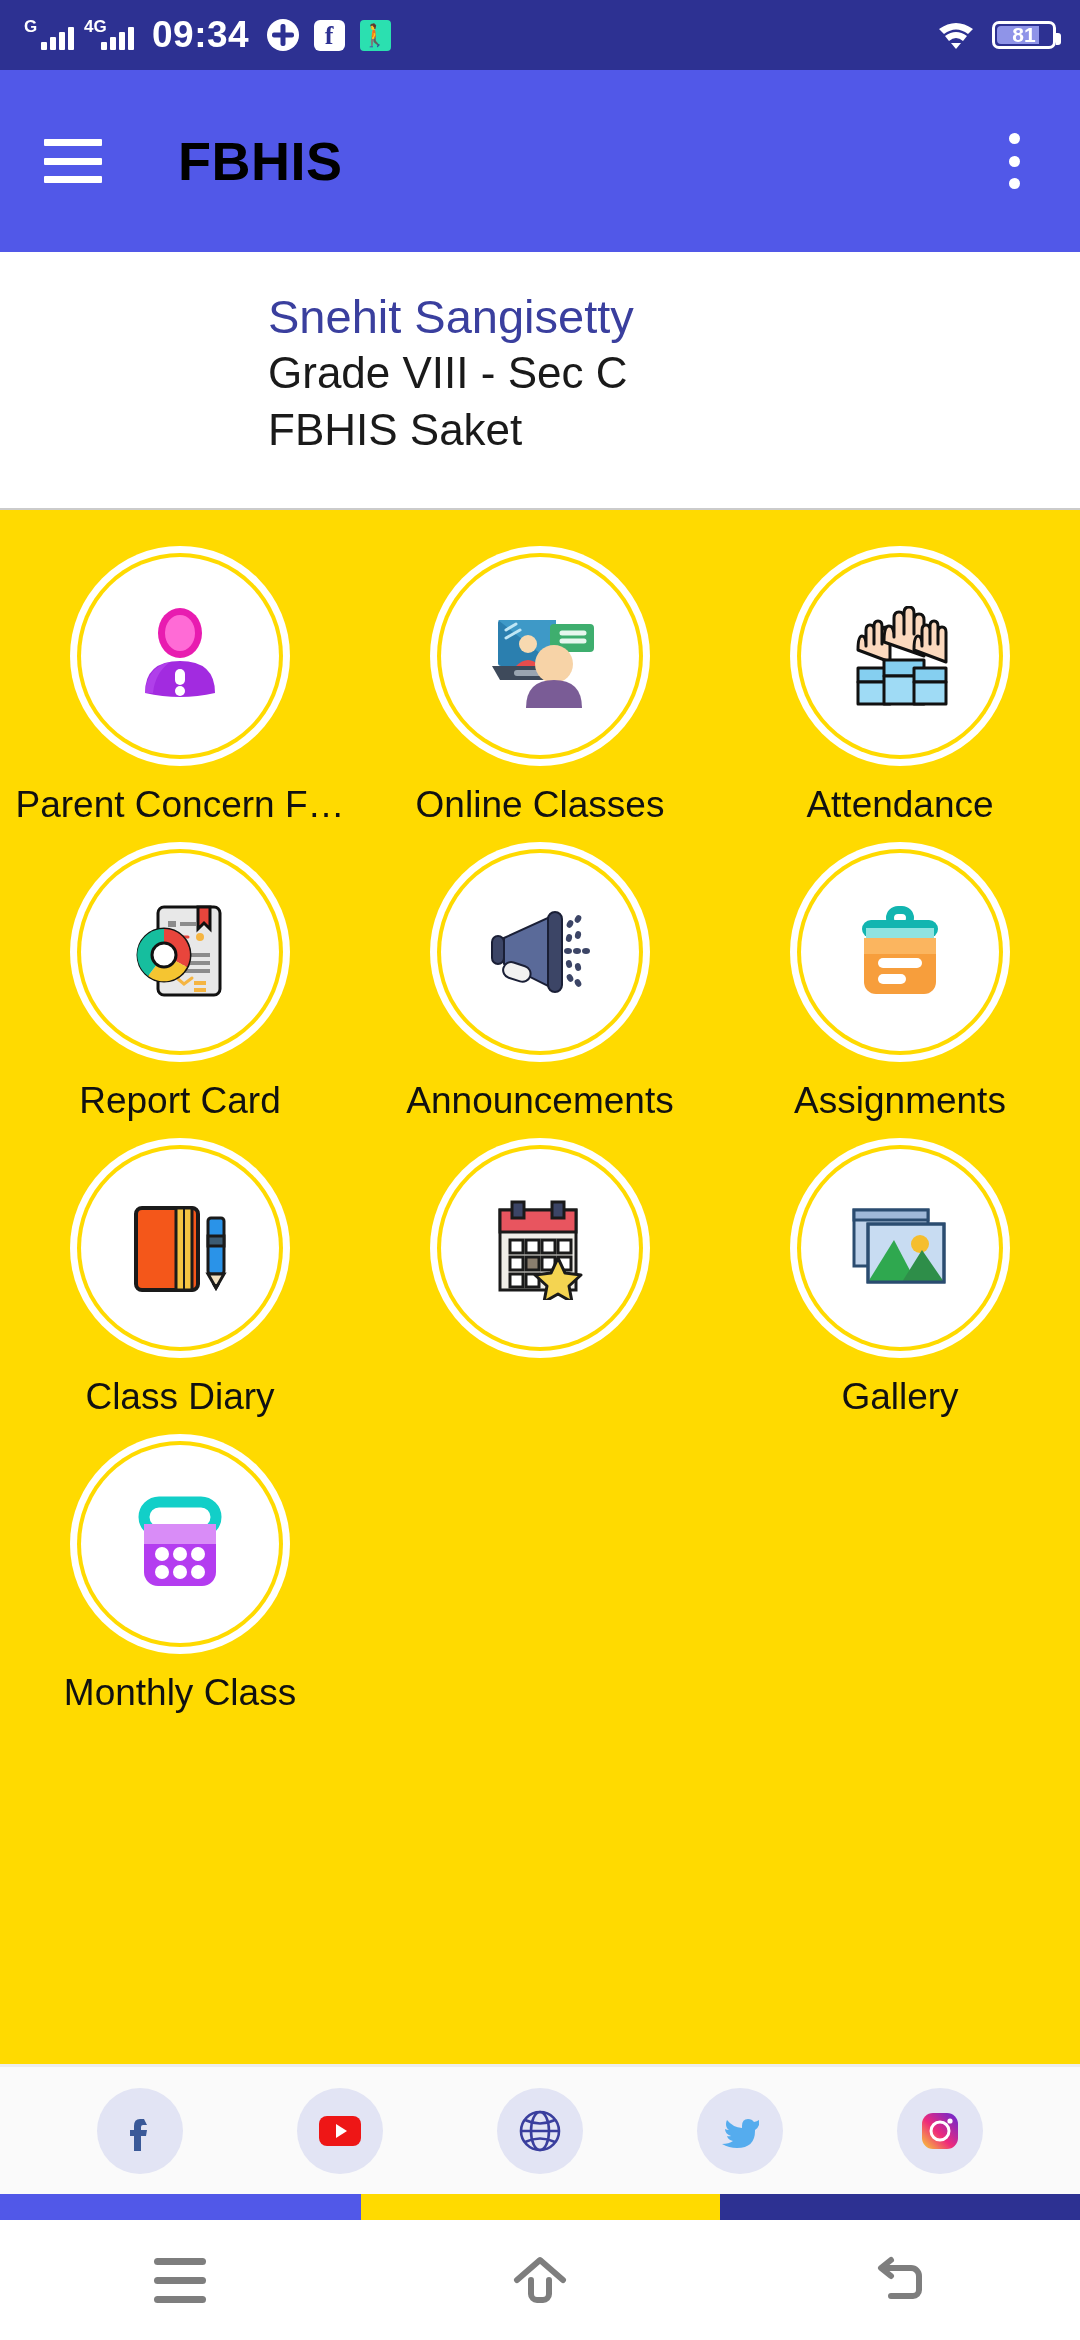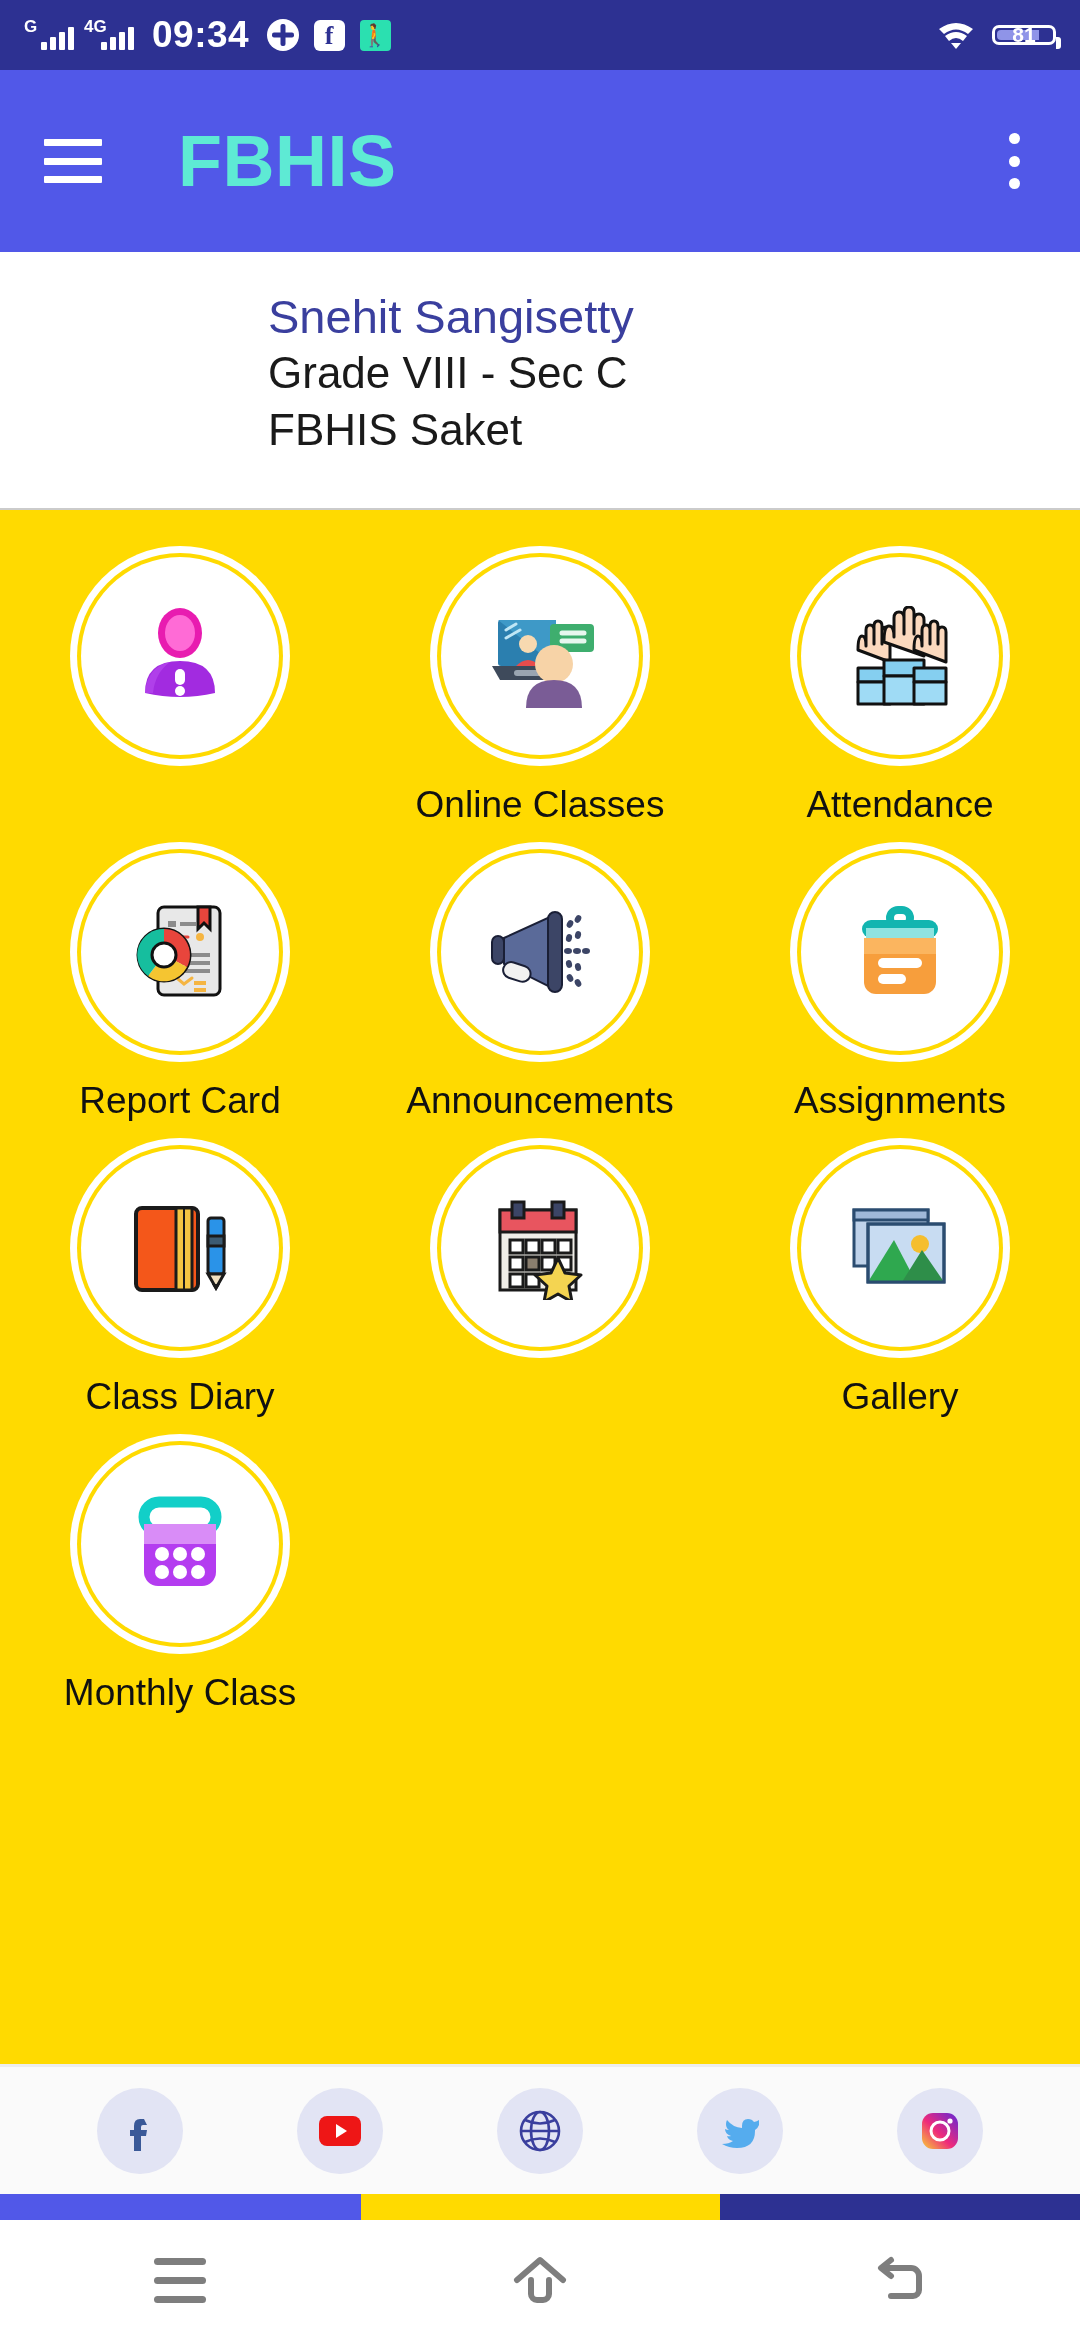--- a/index.html
+++ b/index.html
@@ -37,34 +37,34 @@
     font-family:"Liberation Serif", serif;
   }
   .ic-fit { width:31px; height:31px; background:#2BE0B0; border-radius:4px; position:relative; }
   .ic-fit::after{
     content:"\1F6B6"; position:absolute; inset:0; color:#fff; font-size:22px;
     line-height:31px; text-align:center;
   }
   .sb-right { margin-left:auto; display:flex; align-items:center; gap:16px; }
   .wifi { position:relative; width:40px; height:30px; }
   .batt {
-    width:64px; height:20px; border:3px solid #fff; border-radius:7px;
+    width:64px; height:28px; border:3px solid #fff; border-radius:7px;
     position:relative; display:flex; align-items:center; justify-content:center;
   }
   .batt::after{ content:""; position:absolute; right:-8px; top:9px; width:5px; height:12px; background:#fff; border-radius:0 3px 3px 0; }
   .batt-fill { position:absolute; left:2px; top:2px; bottom:2px; width:72%; background:#8F94E8; border-radius:4px 0 0 4px; }
   .batt span { position:relative; font-size:21px; font-weight:700; color:#fff; }
 
   
   .appbar {
     flex:0 0 182px; background:#5158E8; display:flex; align-items:center; padding:0 44px;
   }
   .hamburger { width:58px; height:44px; display:flex; flex-direction:column; justify-content:space-between; cursor:pointer; }
   .hamburger i { display:block; height:7px; background:#fff; border-radius:1px; }
-  .appbar-title { color:#5eead4; font-size:72px; font-weight:700; margin-left:76px; letter-spacing:0.5px; }
+  .appbar-title { color:#000000; font-size:54px; font-weight:700; margin-left:76px; letter-spacing:0.5px; }
   .kebab { margin-left:auto; width:44px; height:56px; display:flex; flex-direction:column; justify-content:space-between; align-items:center; cursor:pointer; }
   .kebab i { width:11px; height:11px; border-radius:50%; background:#fff; }
 
   
   .student {
     flex:0 0 258px; background:#fff; padding:36px 0 16px 268px;
     border-bottom:2px solid #CBCBCB;
   }
   .student .name { color:#3A3F9E; font-size:47px; font-weight:400; line-height:1.22; }
   .student .line { color:#1A1A1A; font-size:44px; font-weight:400; line-height:1.28; }
@@ -188,20 +188,21 @@
           <svg width="110" height="110" viewBox="0 0 110 110">
             <ellipse cx="55" cy="32" rx="22" ry="25" fill="#E81CB0"></ellipse>
             <ellipse cx="55" cy="32" rx="15" ry="18" fill="#FF6BD6"></ellipse>
             <path d="M20 92 Q20 60 55 60 Q90 60 90 92 Q55 100 20 92 Z" fill="#A22BE0"></path>
             <path d="M20 92 Q22 66 45 61 Q30 72 28 92 Z" fill="#B94CF0" opacity="0.6"></path>
             <rect x="50" y="68" width="10" height="16" rx="5" fill="#fff"></rect>
             <circle cx="55" cy="90" r="5" fill="#fff"></circle>
           </svg>
         </div>
           </div>
+        <div class="tile-label">Parent Concern F…</div>
       </div>
 
       <div class="tile">
         <div class="circle">
             <div class="inner">
           <svg width="112" height="112" viewBox="0 0 112 112">
             <rect x="14" y="20" width="58" height="46" rx="3" fill="#2B7FAF"></rect>
             <path d="M14 20 h58 v46 z" fill="#3E99C7"></path>
             <path d="M22 30 l10 -6 M22 38 l14 -8" stroke="#BFE6F5" stroke-width="3" stroke-linecap="round"></path>
             <circle cx="44" cy="44" r="9" fill="#F7D9B0"></circle>

